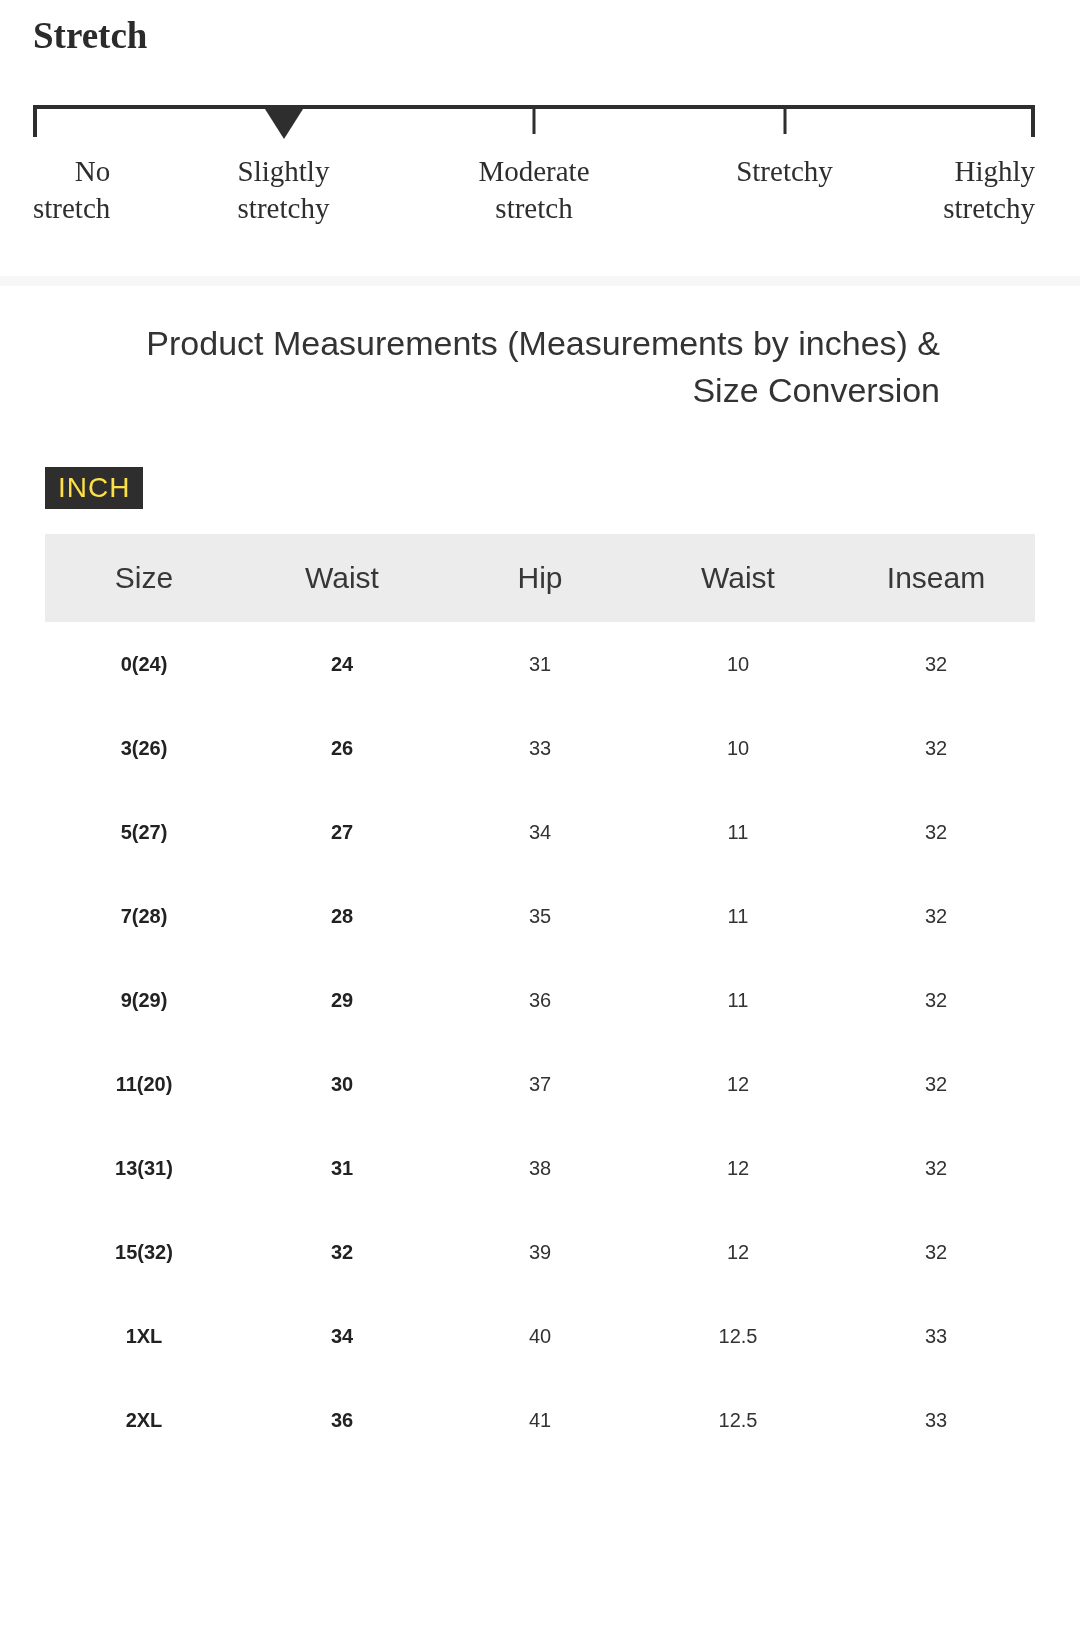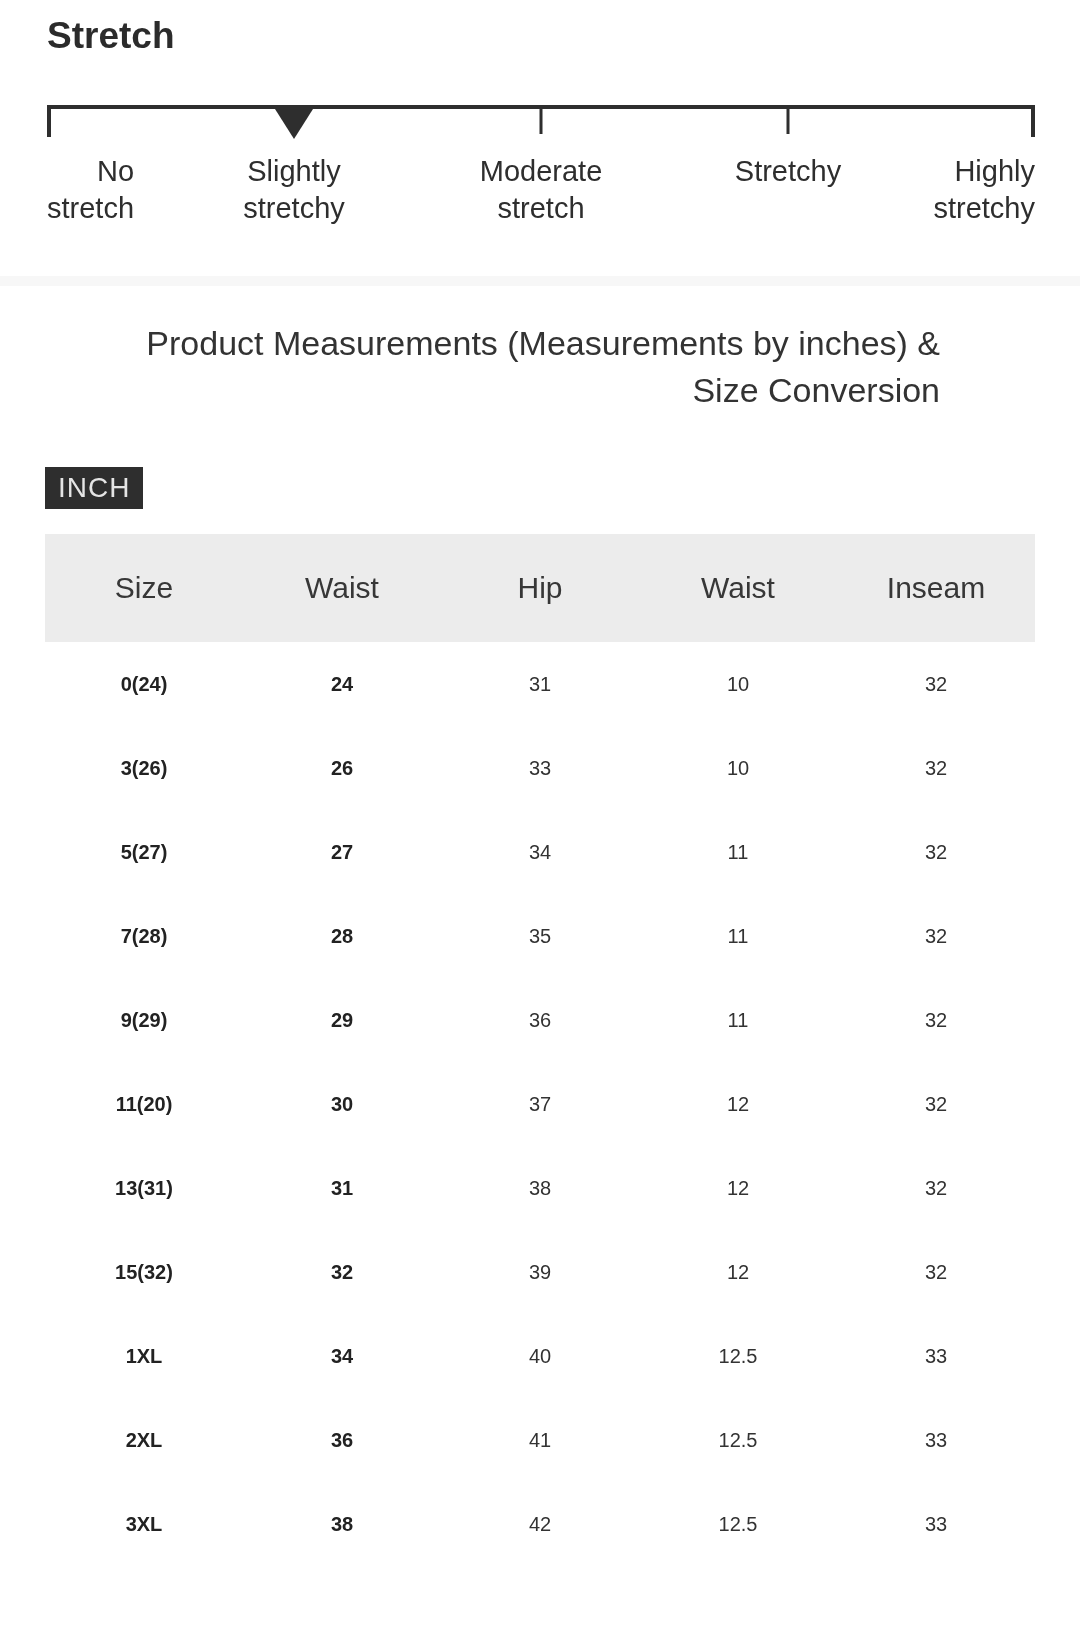--- a/index.html
+++ b/index.html
@@ -7,21 +7,21 @@
   body {
     width: 1080px;
     height: 1630px;
     font-family: "Liberation Sans", "DejaVu Sans", sans-serif;
     color: #2e2e2e;
     overflow: hidden;
   }
   .page { width: 1080px; height: 1630px; background: #fff; }
 
   
-  .stretch-section { padding: 14px 45px 0 47px; }
+  .stretch-section { padding: 14px 45px 0 33px; font-family: Liberation Serif, serif; }
   .stretch-heading {
     font-size: 37px;
     font-weight: 700;
     line-height: 44px;
     color: #2b2b2b;
   }
   .scale-ruler {
     position: relative;
     margin-top: 47px;
     height: 32px;
@@ -79,37 +79,37 @@
     text-align: right;
     font-size: 34px;
     font-weight: 400;
     line-height: 47px;
     color: #333333;
   }
   .badge-row { margin-top: 53px; }
   .unit-badge {
     display: inline-block;
     background: #2e2e2e;
-    color: #e5e5e5;
+    color: #fde047;
     font-size: 28px;
     line-height: 32px;
     padding: 5px 13px;
     letter-spacing: 1px;
     border: none;
     font-family: inherit;
   }
   .size-table {
     margin-top: 25px;
     width: 100%;
     border-collapse: collapse;
     table-layout: fixed;
   }
   .size-table th {
     background: #ececec;
-    height: 108px;
+    height: 88px;
     font-weight: 400;
     font-size: 30px;
     color: #373737;
     text-align: center;
   }
   .size-table td {
     height: 84px;
     font-size: 20px;
     color: #333333;
     text-align: center;
@@ -242,24 +242,17 @@
             <td>12.5</td>
             <td>33</td>
           </tr>
           <tr>
             <td class="emph">2XL</td>
             <td class="emph">36</td>
             <td>41</td>
             <td>12.5</td>
             <td>33</td>
           </tr>
-          <tr>
-            <td class="emph">3XL</td>
-            <td class="emph">38</td>
-            <td>42</td>
-            <td>12.5</td>
-            <td>33</td>
-          </tr>
         </tbody>
     </table>
   </section>
 
 </div>
 
 </body></html>

